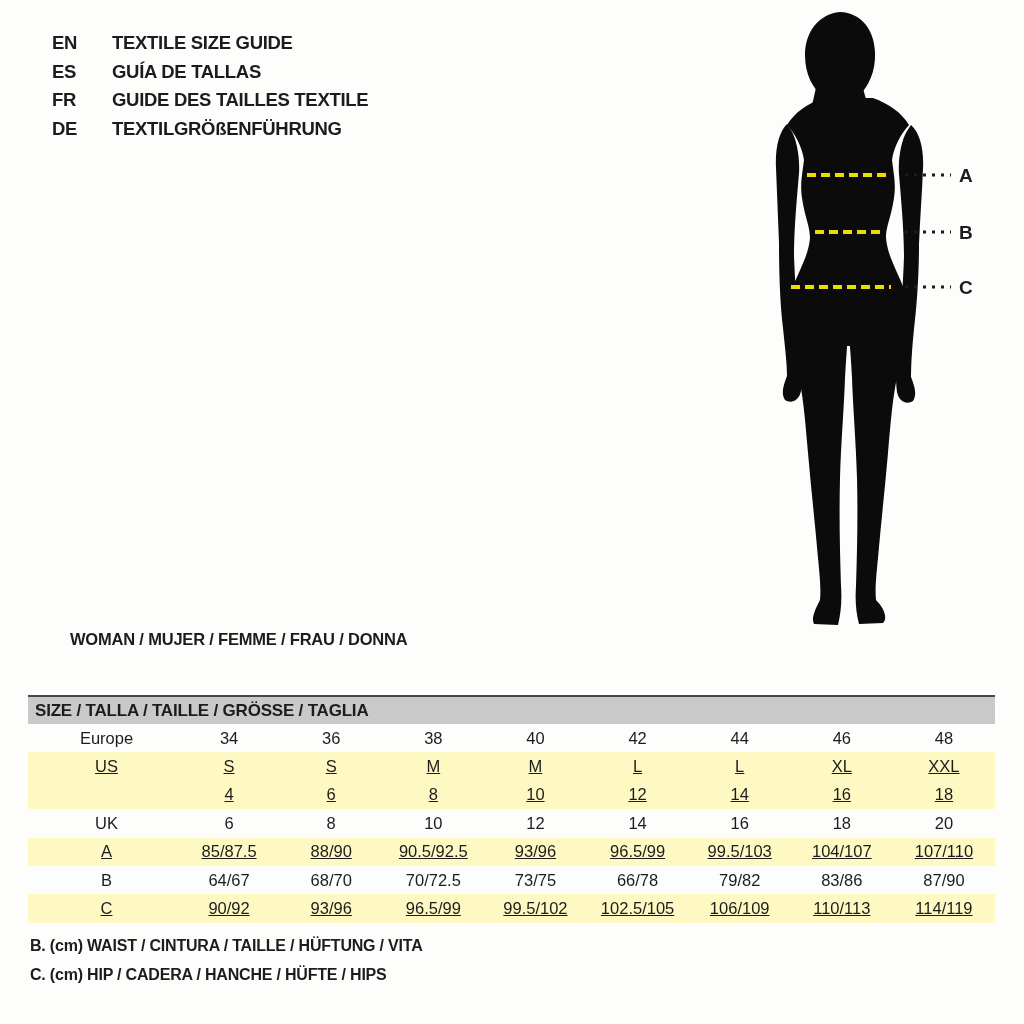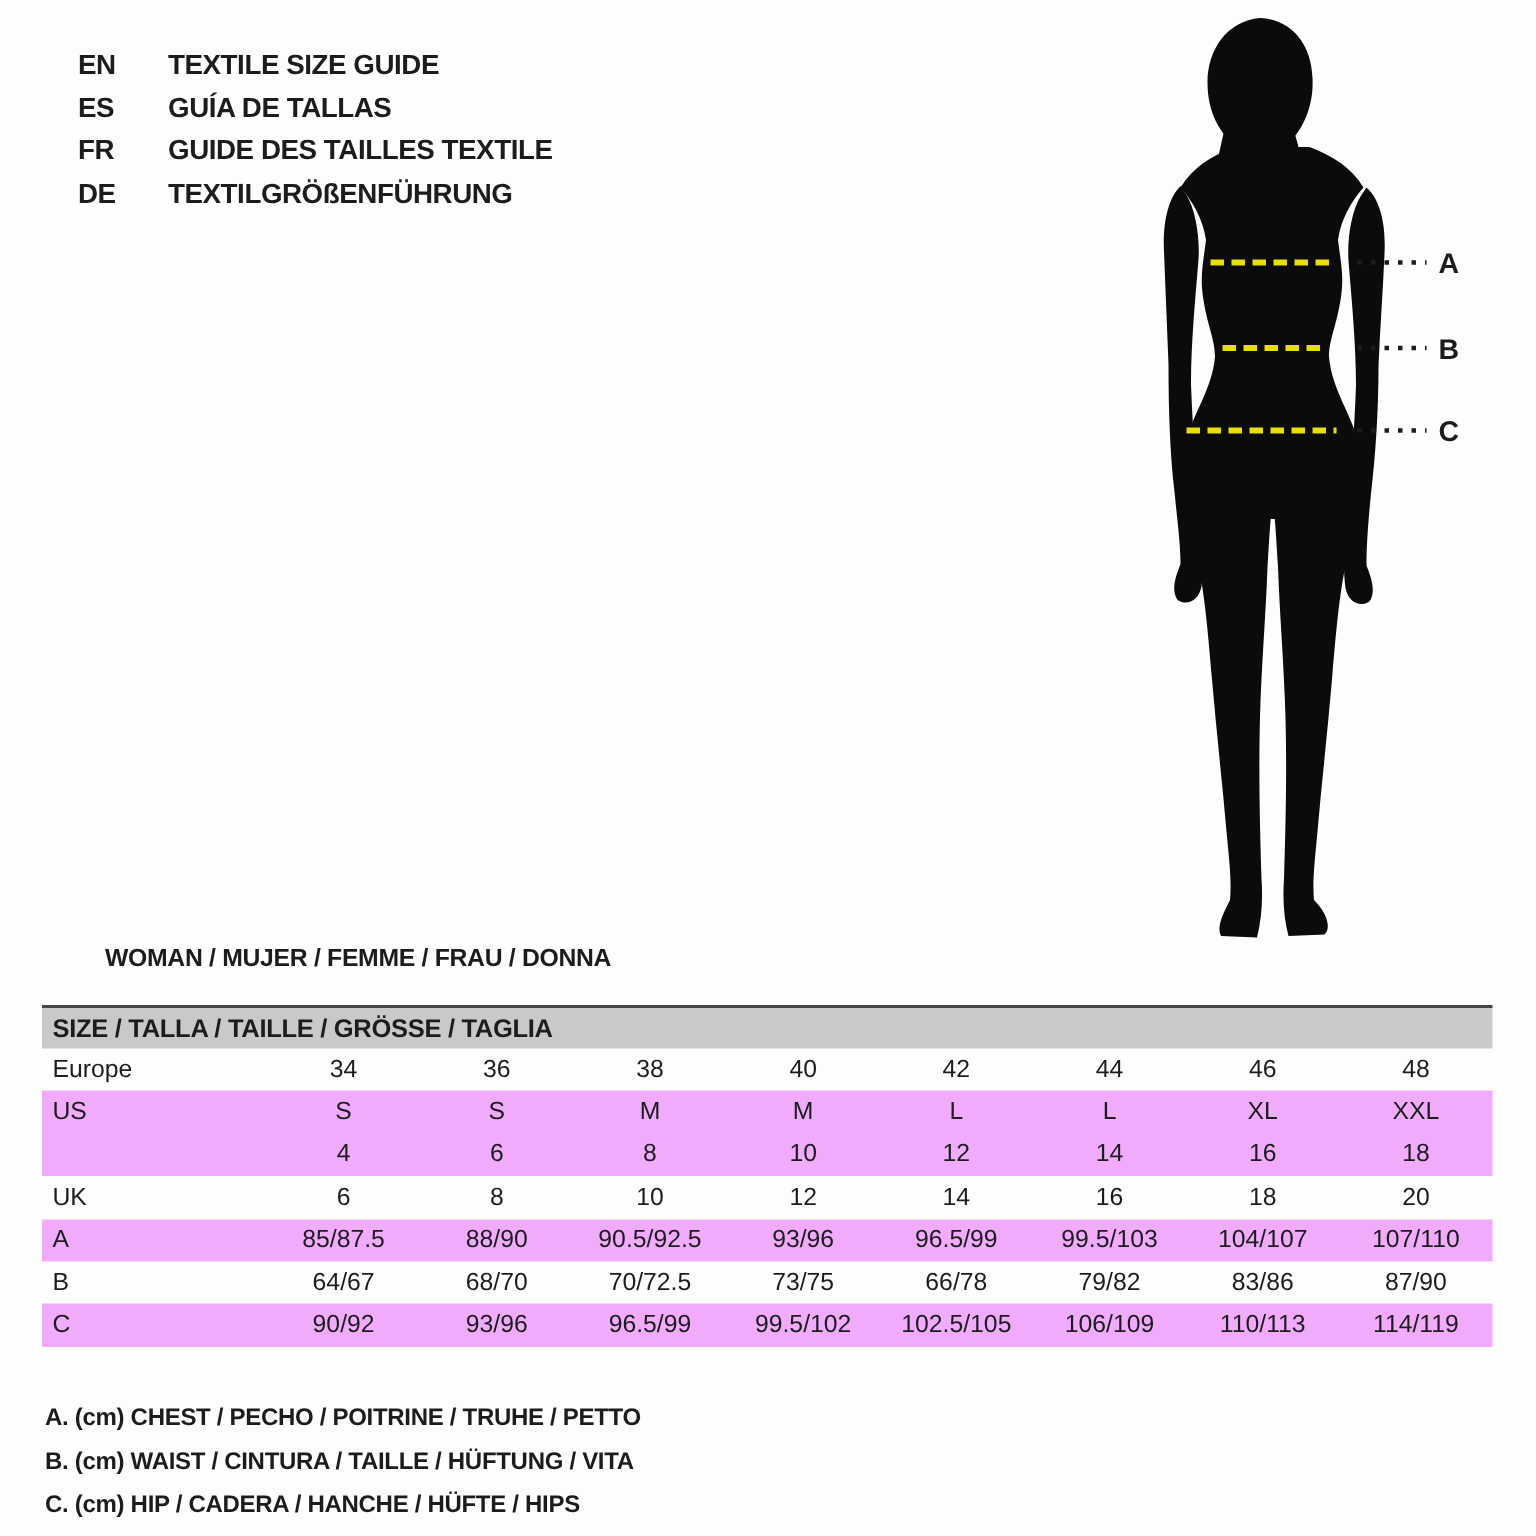--- a/index.html
+++ b/index.html
@@ -15,29 +15,29 @@
   .lang-code{width:60px;flex:0 0 60px;}
   
   .figure{position:absolute;left:745px;top:8px;width:235px;height:625px;}
   .figure svg{display:block;}
   .figure text{font-family:"Liberation Sans","DejaVu Sans",sans-serif;
     font-size:19px;font-weight:bold;fill:#1c1c1c;}
   
   .section-title{position:absolute;left:37px;top:630px;
     font-size:16.5px;font-weight:bold;letter-spacing:-0.2px;margin-left:33px;}
   
-  .size-table{position:absolute;left:28px;top:670px;width:967px;
+  .size-table{position:absolute;left:28px;top:695px;width:967px;
     border-top:2px solid #474747;}
   .thead{background:#c9c9c9;height:27px;line-height:27px;padding-left:7px;
     font-weight:bold;font-size:17px;letter-spacing:-0.2px;}
   .trow{display:grid;grid-template-columns:150px repeat(8,1fr);
     height:28.4px;align-items:center;font-size:16.5px;}
-  .trow.shade{background:#f0abfc;}
+  .trow.shade{background:#fef9c3;text-decoration:underline;}
   .cell{text-align:center;white-space:nowrap;}
-  .cell.rlabel{text-align:left;padding-left:7px;}
+  .cell.rlabel{text-align:center;padding-left:7px;}
   
   .legend{position:absolute;left:30px;top:931px;}
   .legend-line{height:29px;display:flex;align-items:center;
     font-weight:bold;font-size:16px;letter-spacing:-0.2px;white-space:nowrap;}
 </style>
 </head>
 <body>
 
 <div class="lang-block">
     <div class="lang-row">
@@ -199,16 +199,15 @@
         <div class="cell">99.5/102</div>
         <div class="cell">102.5/105</div>
         <div class="cell">106/109</div>
         <div class="cell">110/113</div>
         <div class="cell">114/119</div>
       </div>
     </div>
 </div>
 
 <div class="legend">
-    <div class="legend-line">A. (cm) CHEST / PECHO / POITRINE / TRUHE / PETTO</div>
     <div class="legend-line">B. (cm) WAIST / CINTURA / TAILLE / HÜFTUNG / VITA</div>
     <div class="legend-line">C. (cm) HIP / CADERA / HANCHE / HÜFTE / HIPS</div>
   </div>
 
 </body></html>

